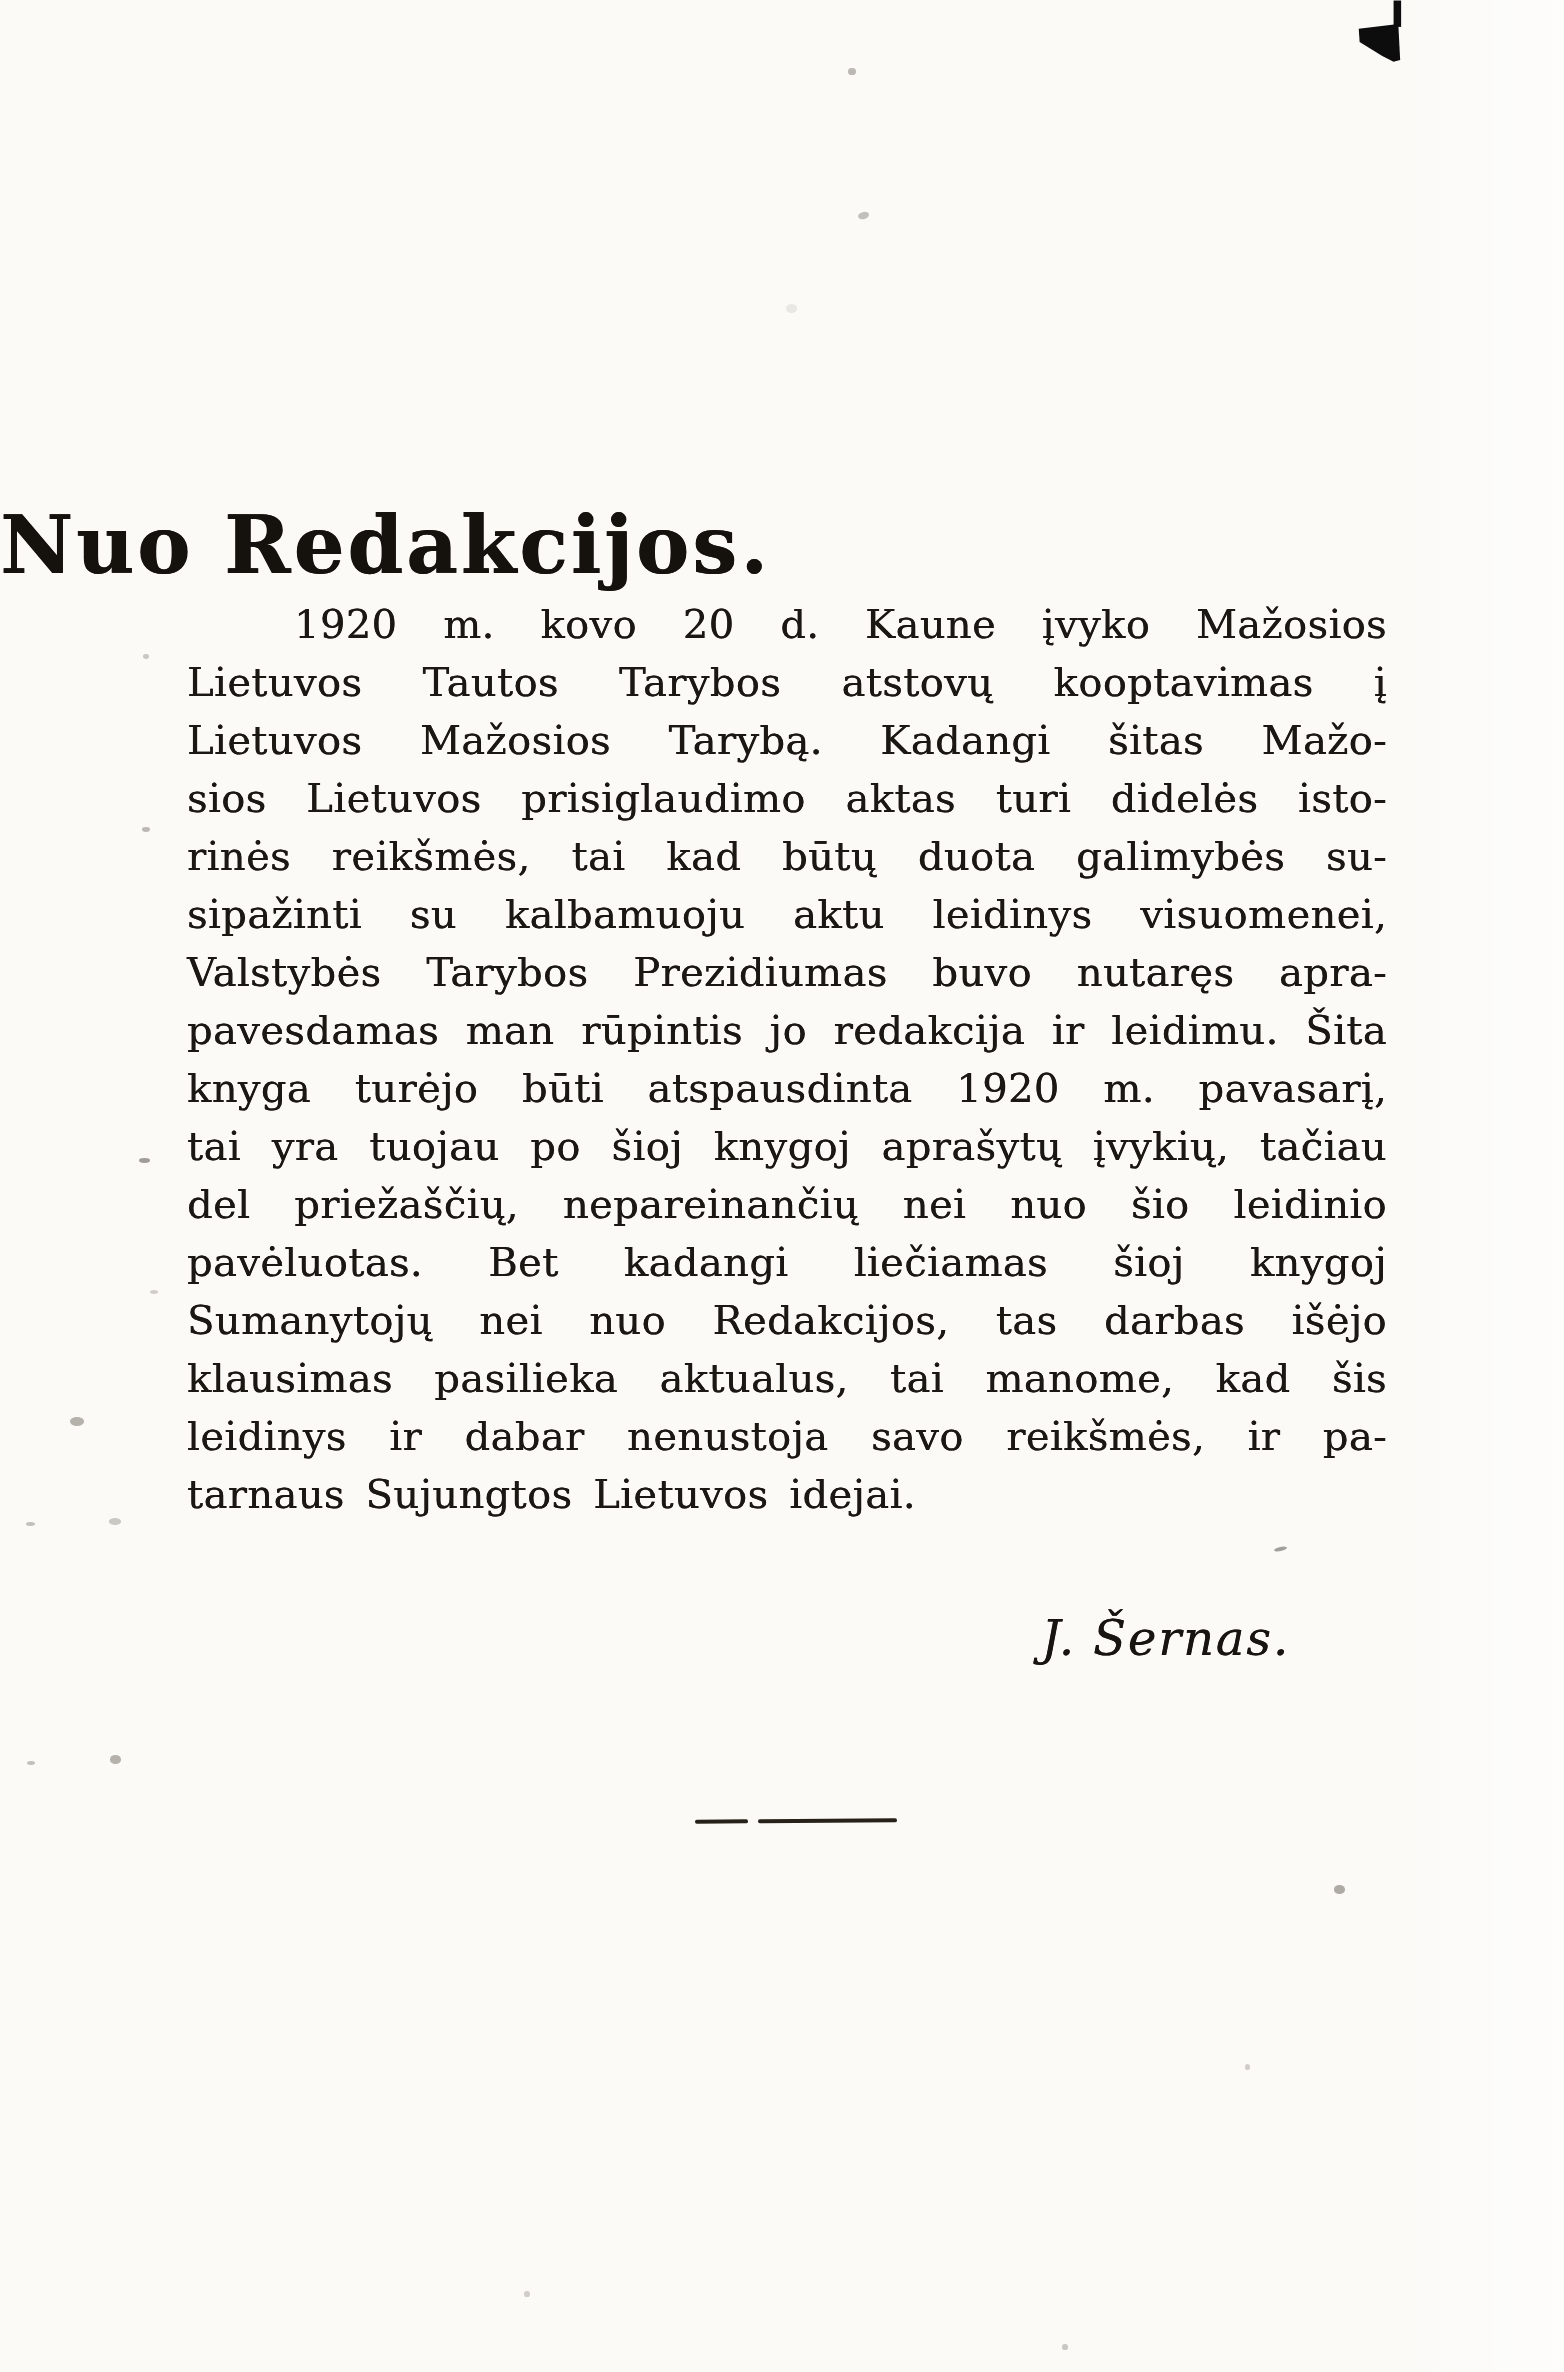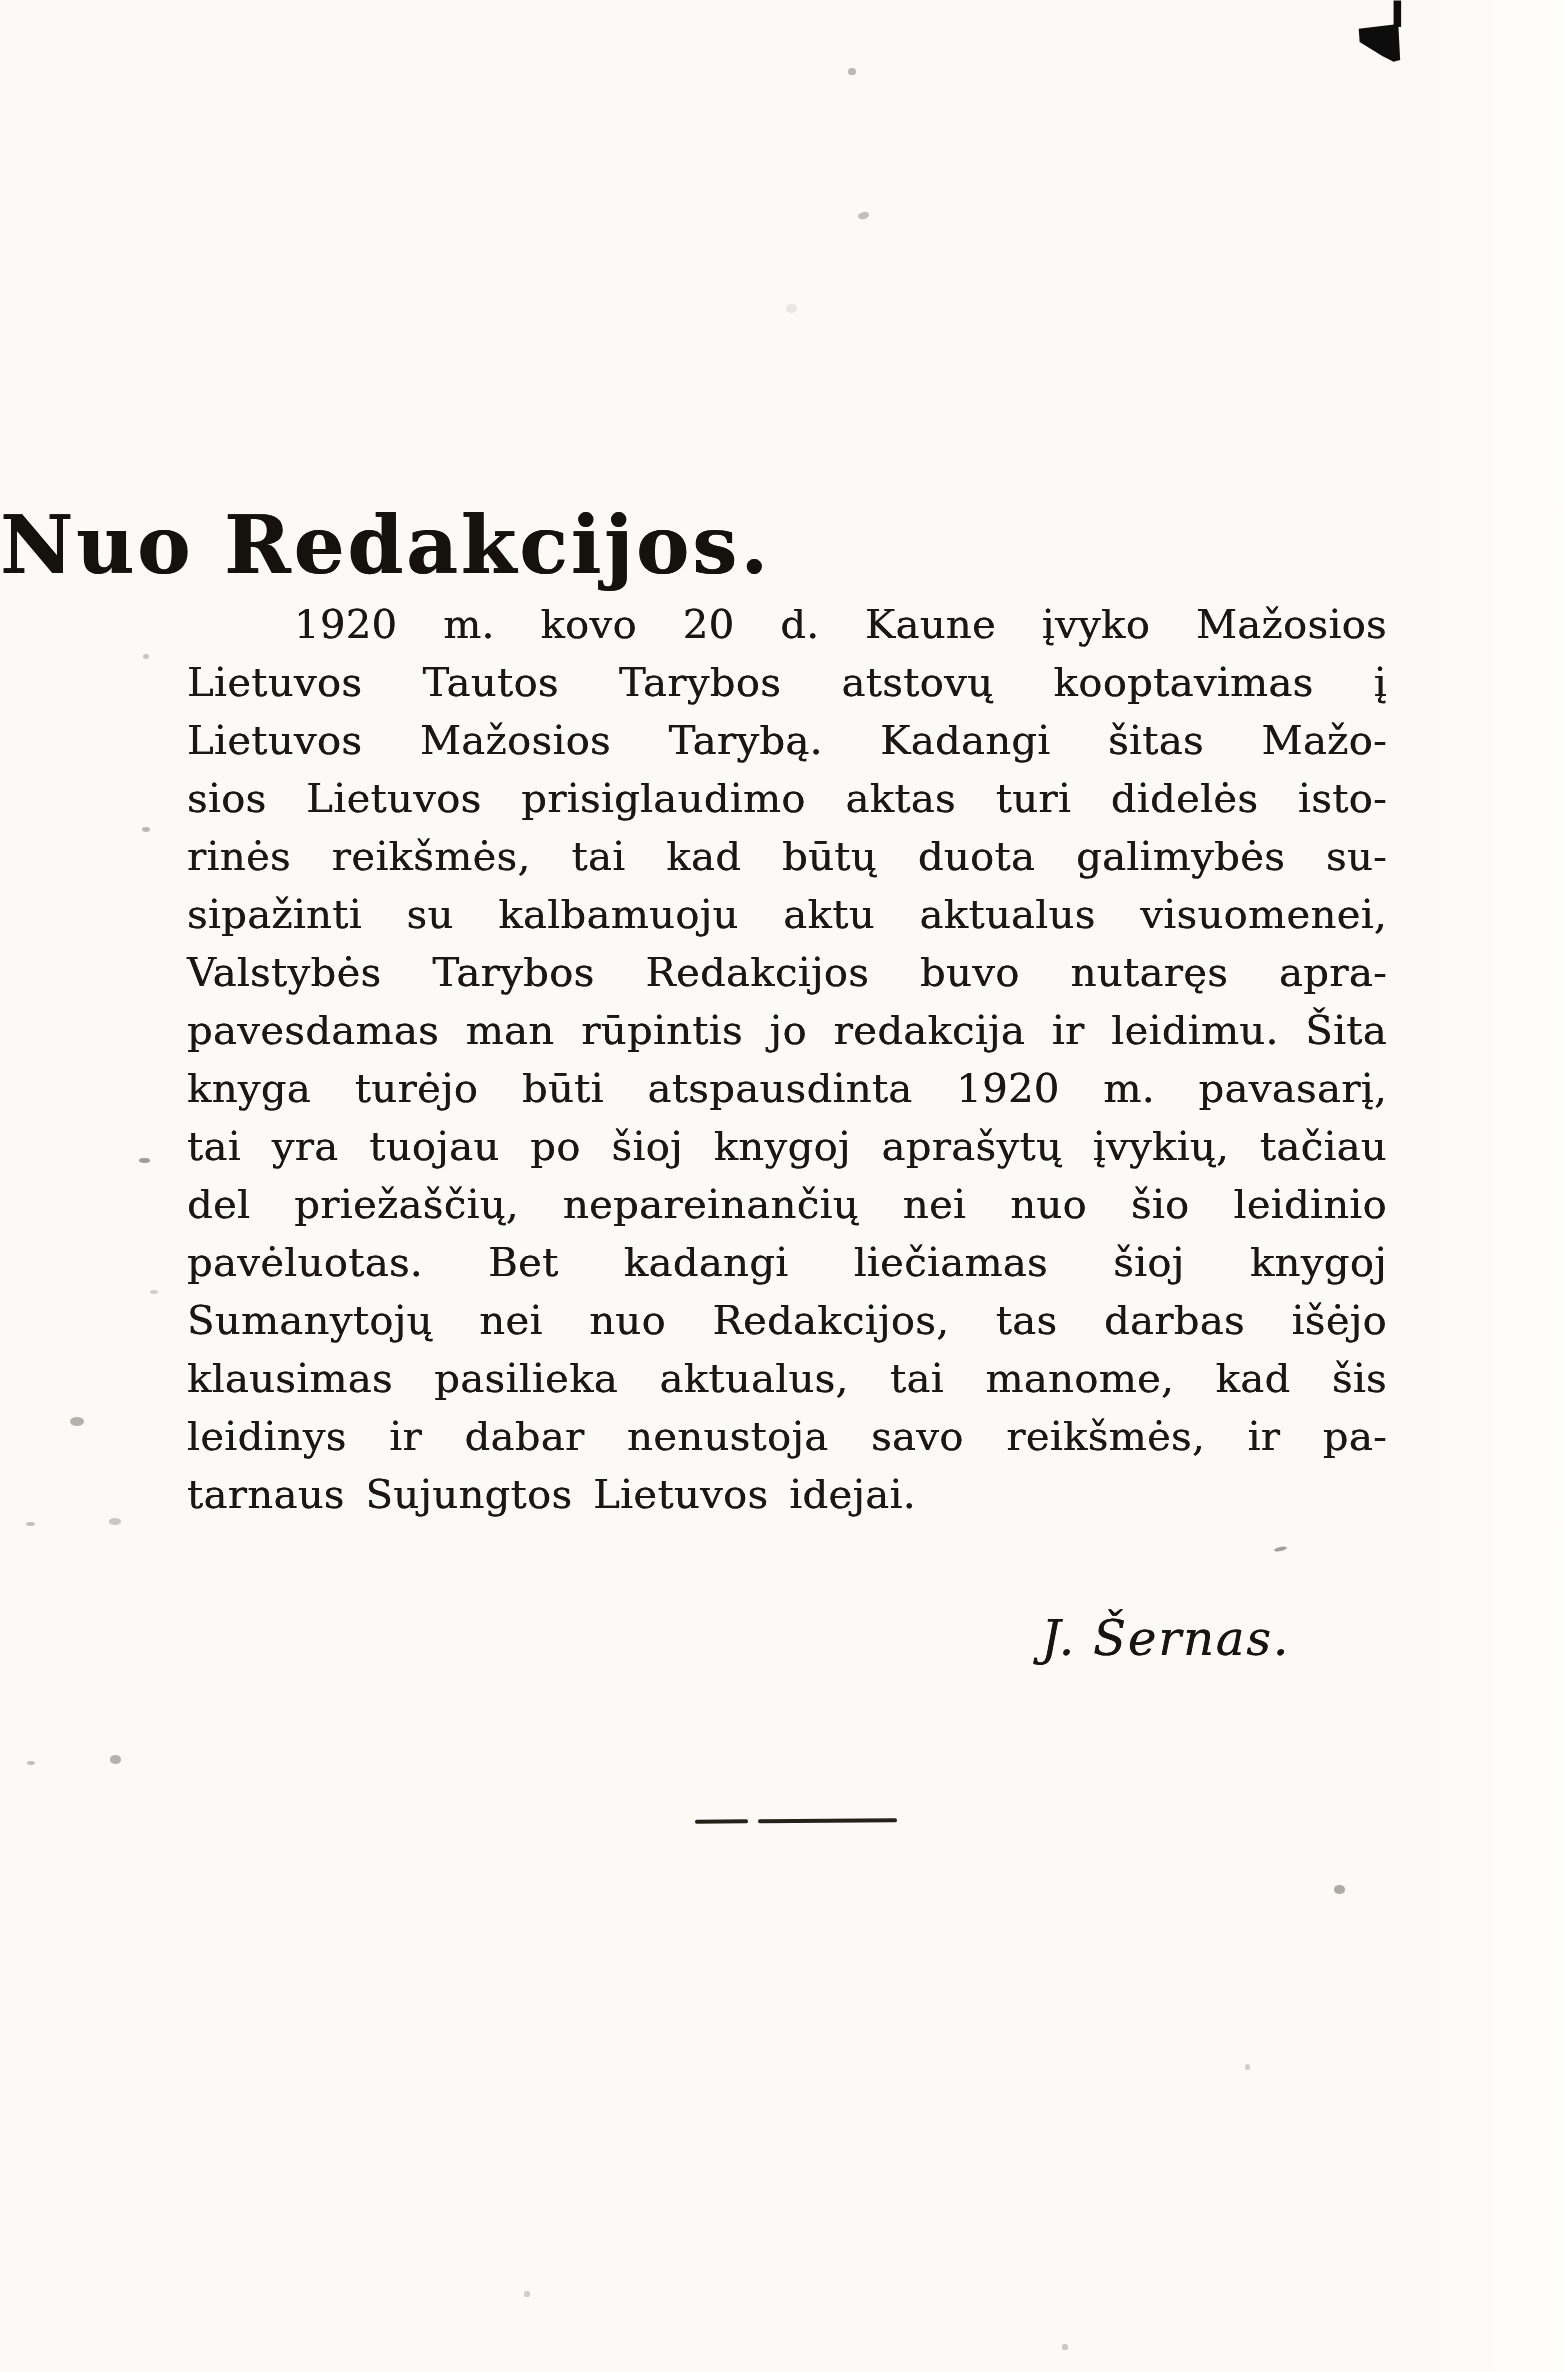--- a/index.html
+++ b/index.html
@@ -67,22 +67,22 @@
   </svg>
 
   <h1 class="title">Nuo Redakcijos.</h1>
 
   <div class="paragraph">
       <div class="line first">1920 m. kovo 20 d. Kaune įvyko Mažosios</div>
       <div class="line">Lietuvos Tautos Tarybos atstovų kooptavimas į</div>
       <div class="line">Lietuvos Mažosios Tarybą. Kadangi šitas Mažo-</div>
       <div class="line">sios Lietuvos prisiglaudimo aktas turi didelės isto-</div>
       <div class="line">rinės reikšmės, tai kad būtų duota galimybės su-</div>
-      <div class="line">sipažinti su kalbamuoju aktu aktualus visuomenei,</div>
-      <div class="line">Valstybės Tarybos Redakcijos buvo nutaręs apra-</div>
+      <div class="line">sipažinti su kalbamuoju aktu leidinys visuomenei,</div>
+      <div class="line">Valstybės Tarybos Prezidiumas buvo nutaręs apra-</div>
       <div class="line">pavesdamas man rūpintis jo redakcija ir leidimu. Šita</div>
       <div class="line">knyga turėjo būti atspausdinta 1920 m. pavasarį,</div>
       <div class="line">tai yra tuojau po šioj knygoj aprašytų įvykių, tačiau</div>
       <div class="line">del priežaščių, nepareinančių nei nuo šio leidinio</div>
       <div class="line">pavėluotas. Bet kadangi liečiamas šioj knygoj</div>
       <div class="line">Sumanytojų nei nuo Redakcijos, tas darbas išėjo</div>
       <div class="line">klausimas pasilieka aktualus, tai manome, kad šis</div>
       <div class="line">leidinys ir dabar nenustoja savo reikšmės, ir pa-</div>
       <div class="line last">tarnaus Sujungtos Lietuvos idejai.</div>
     </div>

